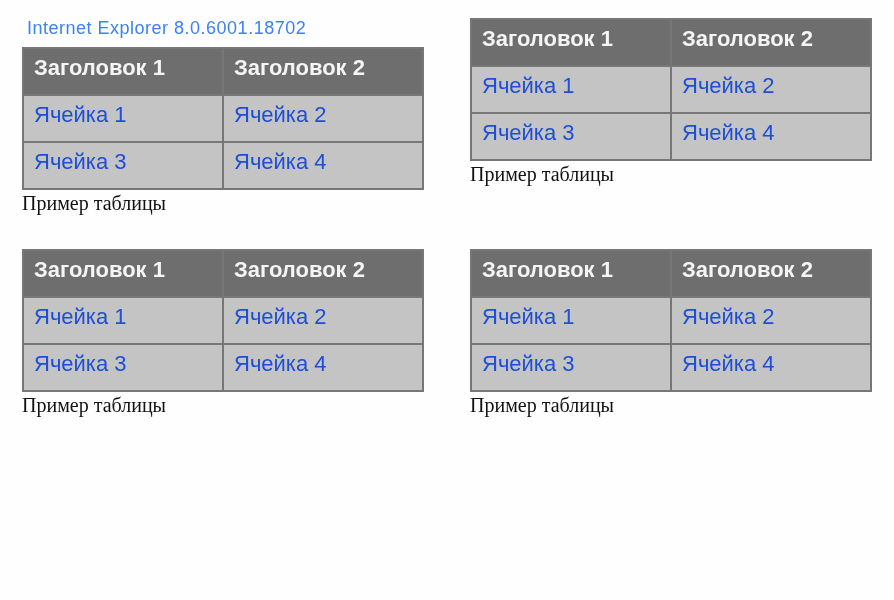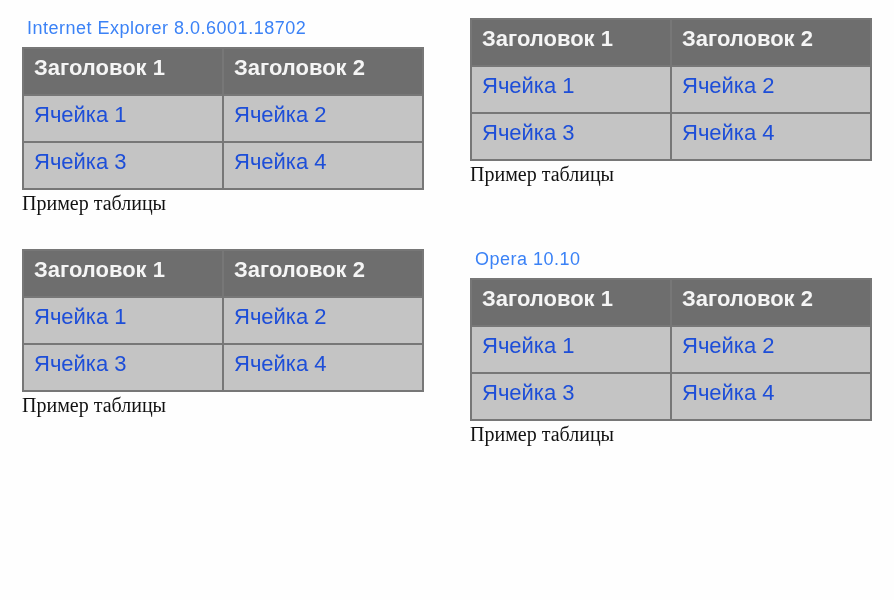--- a/index.html
+++ b/index.html
@@ -116,21 +116,20 @@
       <tr>
         <td>Ячейка 3</td>
         <td>Ячейка 4</td>
       </tr>
     </tbody>
       </table>
     <div class="caption">Пример таблицы</div>
   </div>
 
   <div class="panel">
-    <div class="browser-label">Opera 10.10</div>
     <table class="sample">
       <tbody>
           <tr>
         <th>Заголовок 1</th>
         <th>Заголовок 2</th>
       </tr>
       <tr>
         <td>Ячейка 1</td>
         <td>Ячейка 2</td>
       </tr>

